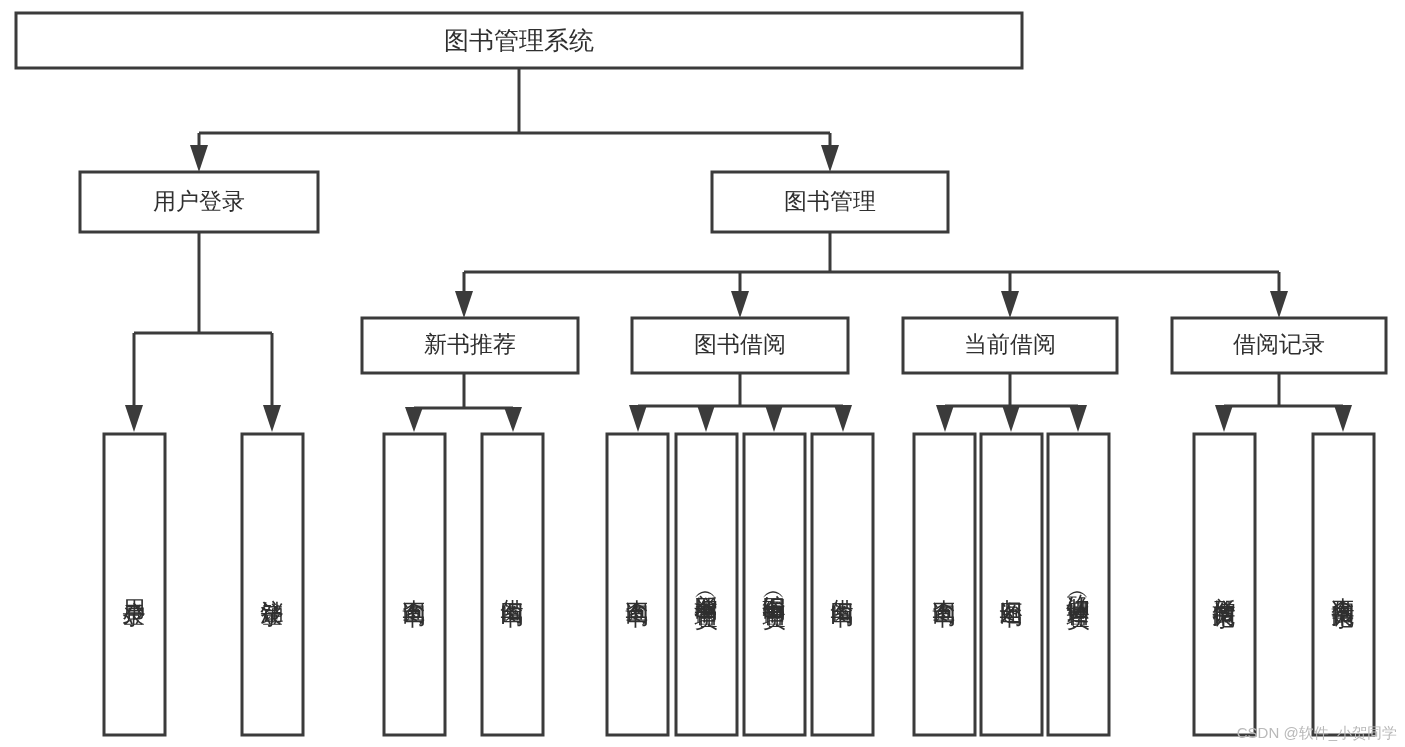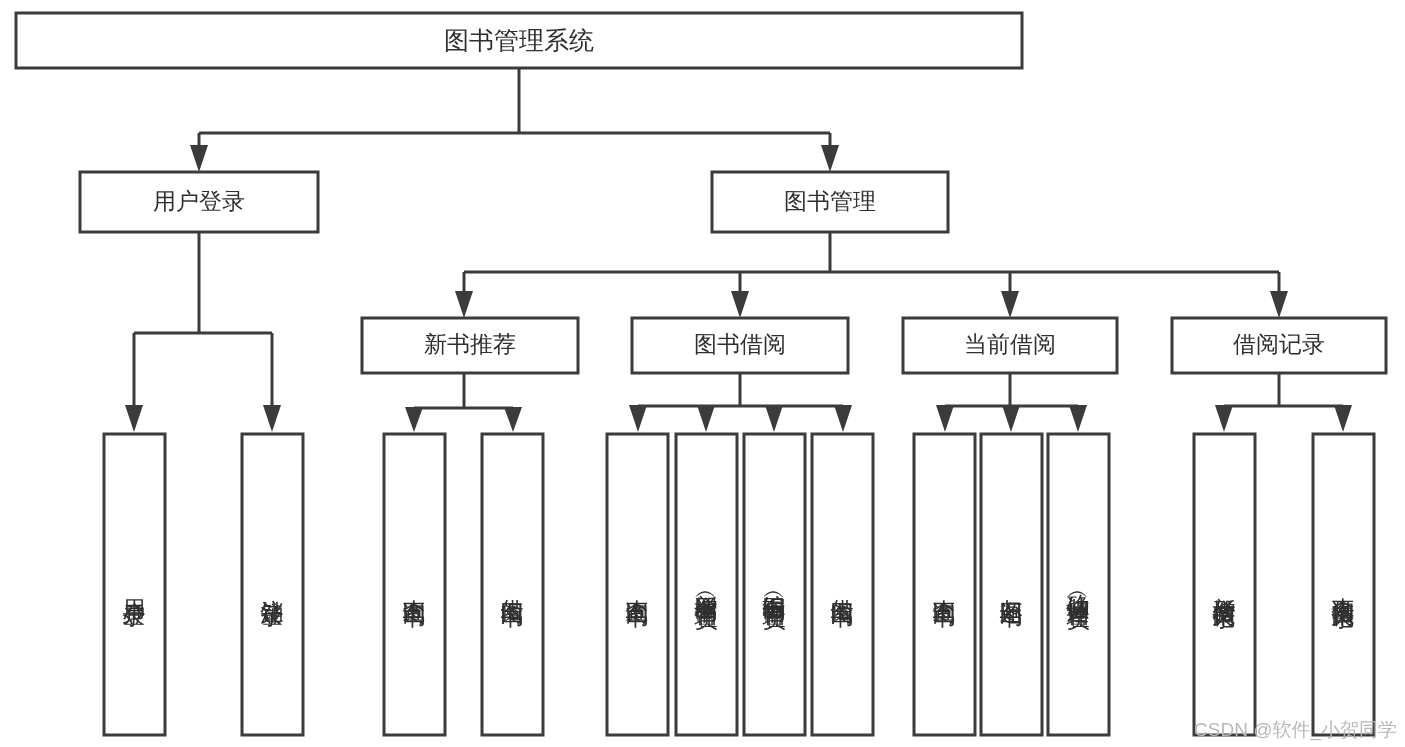--- a/index.html
+++ b/index.html
@@ -67,21 +67,21 @@
     color: #2f2f2f;
     letter-spacing: 2px;
     white-space: nowrap;
     pointer-events: none;
   }
   .watermark {
     position: absolute;
     right: 8px;
     bottom: 4px;
     font-family: "Liberation Sans", "DejaVu Sans", sans-serif;
-    font-size: 19px;
+    font-size: 15px;
     color: #b9b9b9;
     white-space: nowrap;
   }
 </style>
 </head>
 <body>
 
 <div id="diagram-root">
 
   <svg id="flowchart" viewBox="0 0 1405 747">

